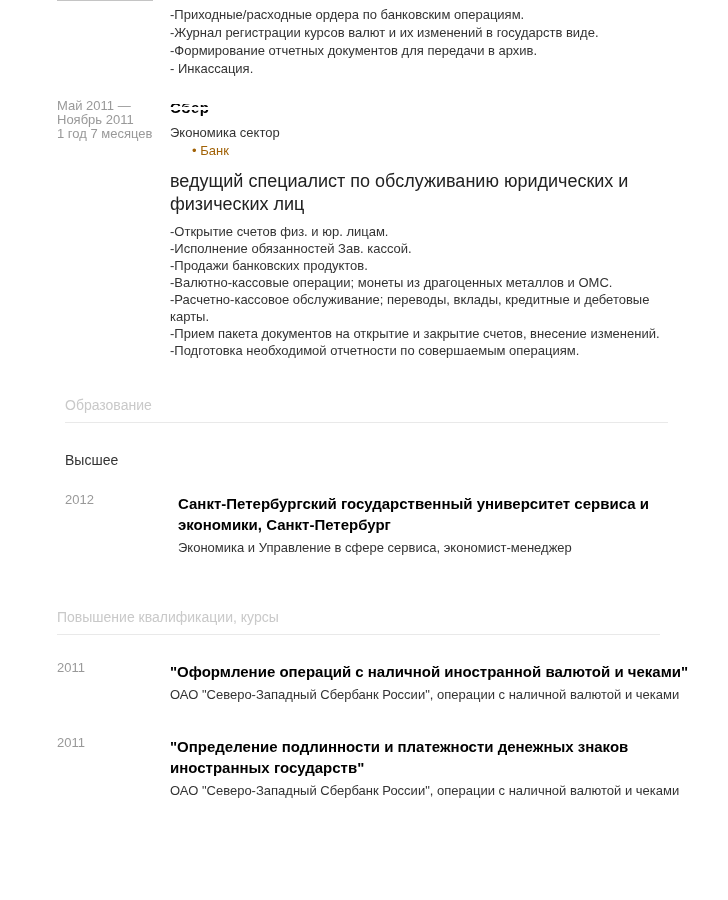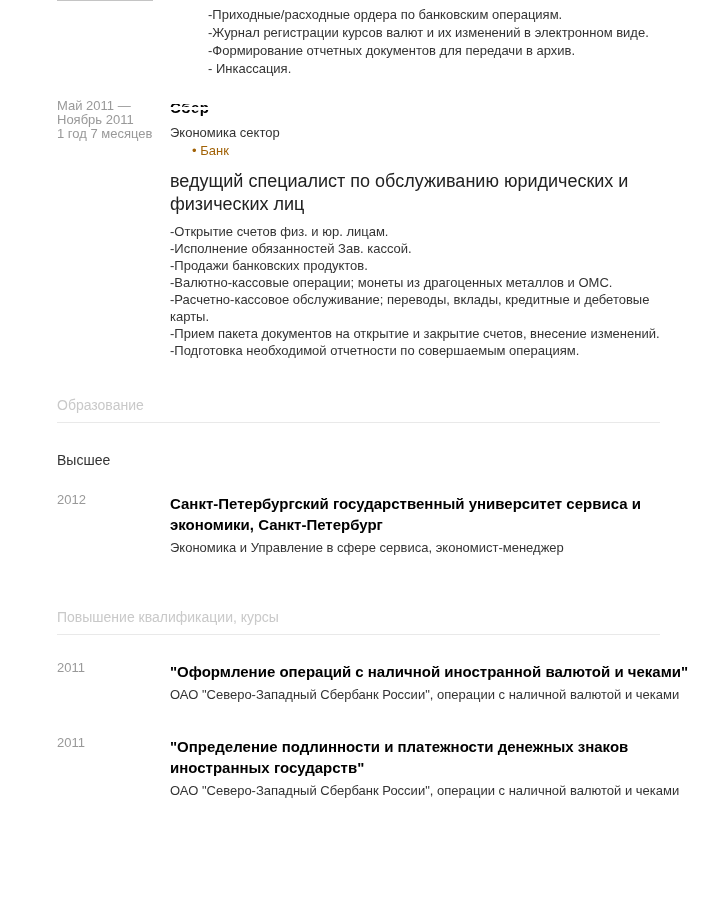--- a/index.html
+++ b/index.html
@@ -16,21 +16,21 @@
     background:#c4c4c4;
   }
   .row { display:flex; padding-left:57px; }
   .col-date {
     flex:0 0 113px; width:113px;
     font-size:13px; line-height:14px; color:#999999;
   }
   .col-main { width:520px; }
 
   
-  .prev-duties { padding-top:6px;margin-left:38px; }
+  .prev-duties { padding-top:6px; }
   .duty-line { font-size:13px; line-height:18px; color:#333333; }
 
   
   .exp-row { margin-top:21px; }
   .company-line { position:relative; display:inline-block; }
   .company-text {
     font-size:15px; font-weight:bold; color:#000000; line-height:16px;
     letter-spacing:0.5px;
   }
   .redact-stripe { position:absolute; left:-2px; right:-4px; background:#ffffff; }
@@ -46,21 +46,21 @@
   }
   .duties { margin-top:7px; }
   .duties .duty-line { line-height:17px; }
 
   
   .section-header {
     margin-left:57px; width:603px; box-sizing:border-box;
     font-size:14px; color:#c9c9c9; line-height:16px;
     padding-bottom:9px; border-bottom:1px solid #e9e9e9;
   }
-  .section-education { margin-top:38px; }
+  .section-education { margin-top:38px;padding-left:8px; }
   .edu-level { margin:29px 0 0 57px; font-size:14px; color:#333333; line-height:16px; }
   .item-row { margin-top:25px; }
   .item-title {
     font-size:15px; font-weight:bold; color:#000000; line-height:21px; margin:0;
   }
   .item-subtitle { margin-top:4px; font-size:13px; line-height:17px; color:#333333; }
   .section-courses { margin-top:53px; }
   .courses-list .item-row { margin-top:26px; margin-bottom:33px; }
   .courses-list .item-row:last-child { margin-bottom:0; }
 </style>
@@ -68,21 +68,21 @@
 <body>
 
 <div class="page">
 
   <div class="clipped-remnant"></div>
 
   <div class="row prev-duties">
     <div class="col-date"></div>
     <div class="col-main">
       <div class="duty-line">-Приходные/расходные ордера по банковским операциям.</div>
-      <div class="duty-line">-Журнал регистрации курсов валют и их изменений в электронном виде.</div>
+      <div class="duty-line">-Журнал регистрации курсов валют и их изменений в государств виде.</div>
       <div class="duty-line">-Формирование отчетных документов для передачи в архив.</div>
       <div class="duty-line">- Инкассация.</div>
     </div>
   </div>
 
   <div class="row exp-row">
     <div class="col-date">
       <div>Май 2011 —</div>
       <div>Ноябрь 2011</div>
       <div>1 год 7 месяцев</div>

